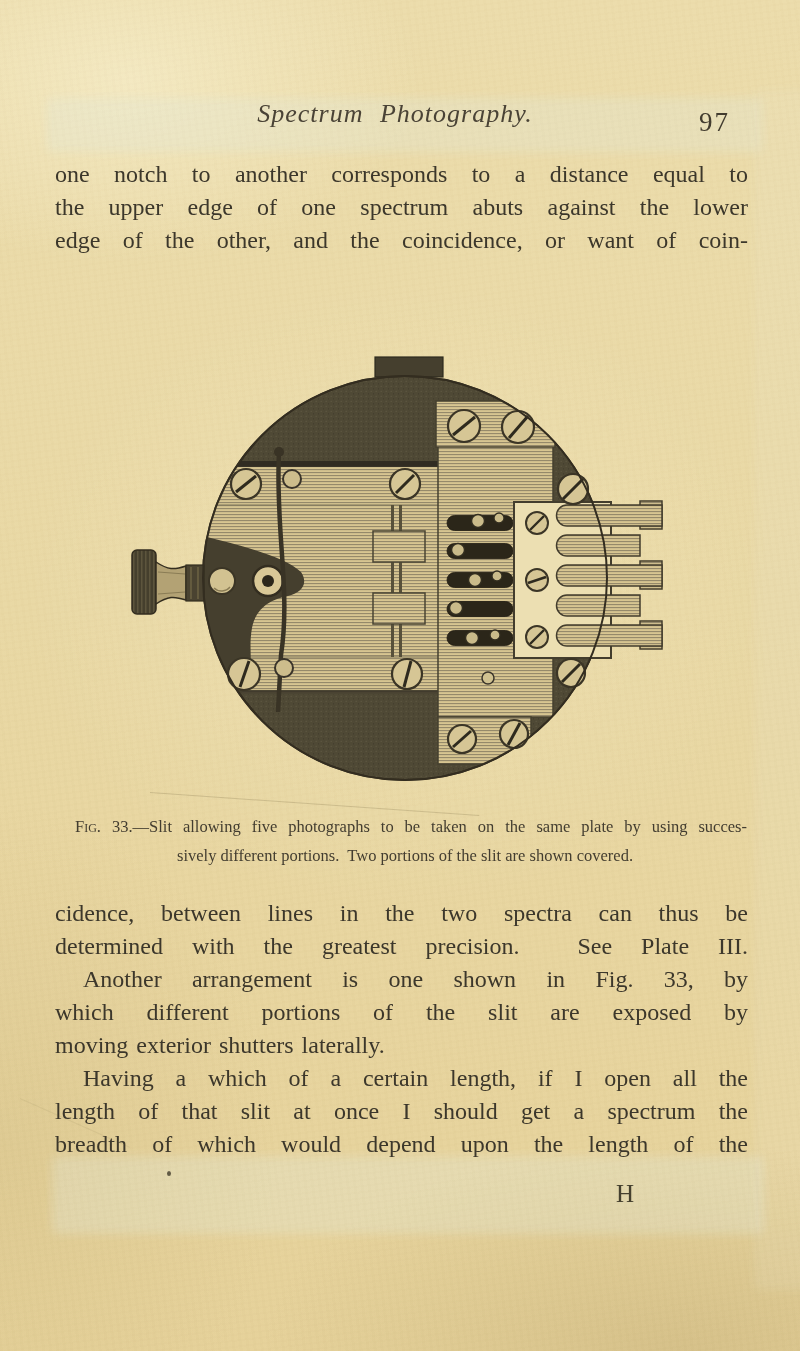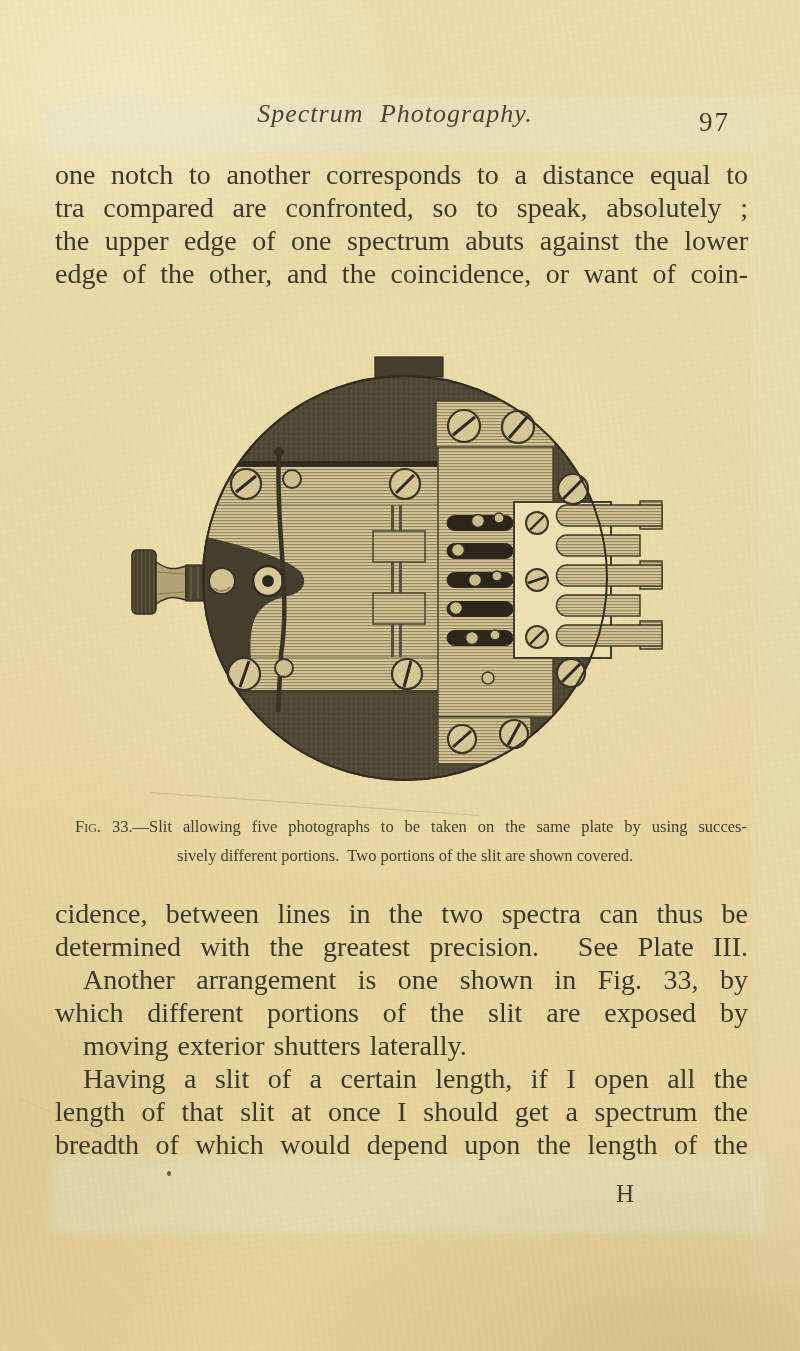--- a/index.html
+++ b/index.html
@@ -25,26 +25,26 @@
   .crease{position:absolute;height:1px;background:rgba(105,90,55,0.22);transform-origin:left center;}
   .crease.c1{left:150px;top:792px;width:330px;transform:rotate(4deg);}
   .crease.c2{left:20px;top:1098px;width:120px;transform:rotate(24deg);opacity:.4;}
 
   .header-title{
     position:absolute;left:0;top:99px;width:790px;text-align:center;
     font-style:italic;font-size:26px;letter-spacing:1px;word-spacing:9px;
     color:#4a4336;}
   .page-number{position:absolute;left:699px;top:107px;font-size:27px;color:#423c2f;letter-spacing:2px;}
 
-  .textblock{position:absolute;left:55px;width:693px;color:#3c372b;font-size:28px;}
+  .textblock{position:absolute;left:55px;width:693px;color:#3c372b;font-size:24px;}
   .tb1{top:158px;}
   .tb2{top:897px;}
   .line{height:33px;line-height:33px;overflow:hidden;white-space:nowrap;
         text-align:justify;text-align-last:justify;word-spacing:2px;}
-  .line.endpara{text-align:center;text-align-last:left;margin-left:28px;}
+  .line.endpara{text-align:center;text-align-last:left;}
   .line.indent{text-indent:28px;}
 
   .caption{position:absolute;left:63px;top:812px;width:684px;color:#433d30;font-size:16.5px;}
   .cap-line{height:29px;line-height:29px;overflow:hidden;white-space:nowrap;
             text-align:justify;text-align-last:justify;word-spacing:1px;}
   .cap-line2{height:29px;line-height:29px;text-align:center;white-space:nowrap;}
   .smallcaps{font-variant:small-caps;margin-left:12px;}
 
   .signature{position:absolute;left:616px;top:1180px;font-size:25px;color:#45402f;}
   .inkdot{position:absolute;left:167px;top:1171px;width:4px;height:5px;border-radius:50%;
@@ -60,21 +60,20 @@
   <div class="patch p1"></div>
   <div class="patch p2"></div>
   <div class="patch p3"></div>
   <div class="grain"></div>
 
   <div class="header-title">Spectrum Photography.</div>
   <div class="page-number">97</div>
 
   <div class="textblock tb1">
     <div class="line">one notch to another corresponds to a distance equal to</div>
-    <div class="line">tra compared are confronted, so to speak, absolutely ;</div>
     <div class="line">the upper edge of one spectrum abuts against the lower</div>
     <div class="line">edge of the other, and the coincidence, or want of coin-</div>
   </div>
 
   <div class="figure-wrap">
     <svg width="556" height="452" viewBox="118 342 556 452" xmlns="http://www.w3.org/2000/svg">
       <defs>
         <pattern id="ph" width="1" height="3" patternUnits="userSpaceOnUse">
           <rect width="1" height="3" fill="#d7c591"></rect>
           <rect y="1.2" width="1" height="0.9" fill="#857b60"></rect>
@@ -212,21 +211,21 @@
     <div class="cap-line"><span class="smallcaps">Fig. 33.</span><span>—Slit allowing five photographs to be taken on the same plate by using succes-</span></div>
     <div class="cap-line2">sively different portions.&nbsp; Two portions of the slit are shown covered.</div>
   </div>
 
   <div class="textblock tb2">
     <div class="line">cidence, between lines in the two spectra can thus be</div>
     <div class="line">determined with the greatest precision.&nbsp; See Plate III.</div>
     <div class="line indent">Another arrangement is one shown in Fig. 33, by</div>
     <div class="line">which different portions of the slit are exposed by</div>
     <div class="line endpara">moving exterior shutters laterally.</div>
-    <div class="line indent">Having a slit of a certain length, if I open all the</div>
+    <div class="line indent">Having a which of a certain length, if I open all the</div>
     <div class="line">length of that slit at once I should get a spectrum the</div>
     <div class="line">breadth of which would depend upon the length of the</div>
   </div>
 
   <div class="inkdot"></div>
   <div class="signature">H</div>
   <div class="crease c1"></div>
   <div class="crease c2"></div>
 </div>
 

